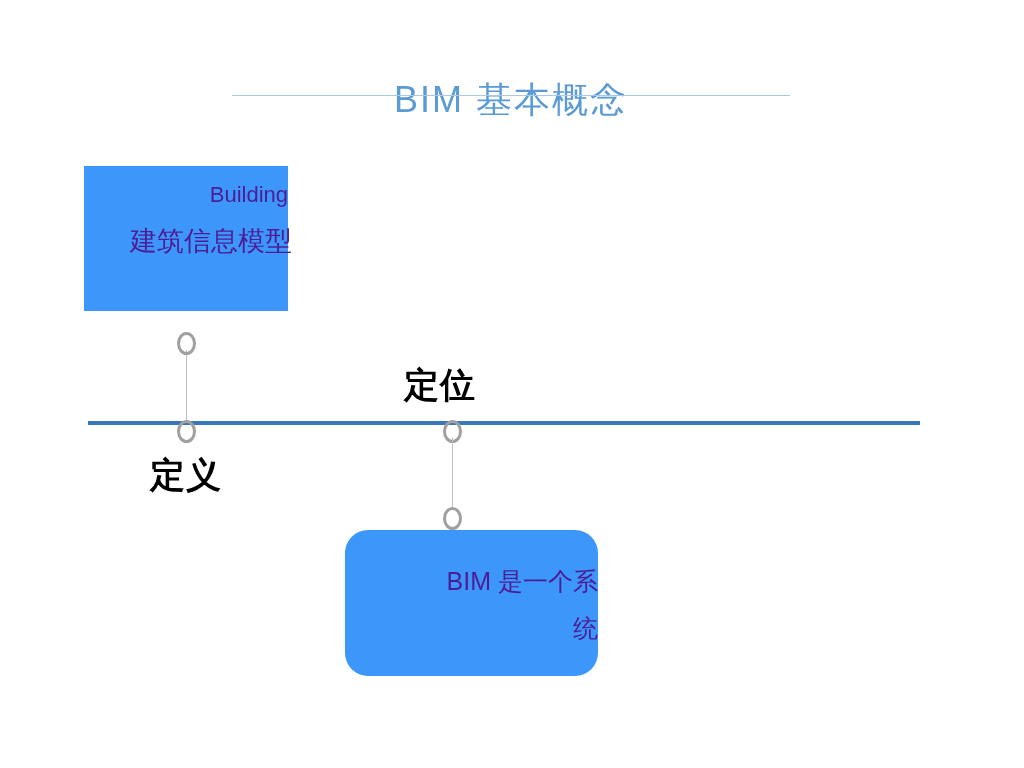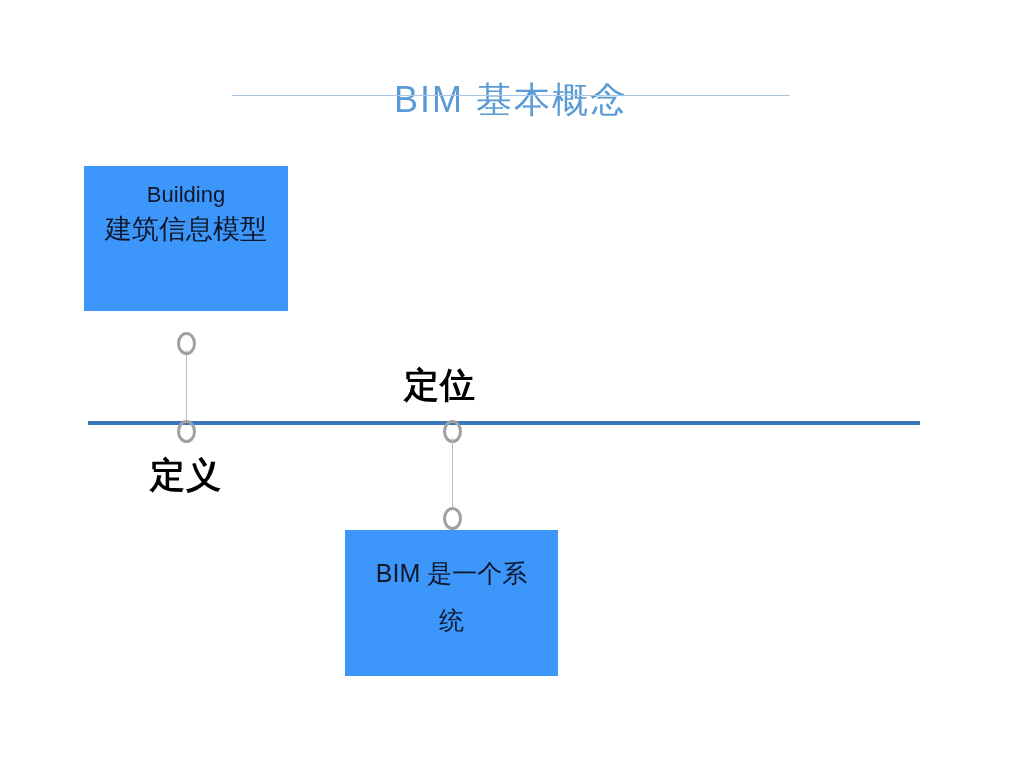--- a/index.html
+++ b/index.html
@@ -88,53 +88,55 @@
     letter-spacing: 1px;
   }
   .label-definition { left: 150px; top: 452px; }
   .label-position   { left: 404px; top: 362px; }
 
   
   .callout {
     position: absolute;
     background: #3d96fa;
     box-sizing: border-box;
-    color: #0f172a;
-    text-align: center;
+    color: #4c1d95;
+    text-align: right;
   }
   .callout-definition {
     left: 84px;
     top: 166px;
     width: 204px;
     height: 145px;
     padding-top: 12px;
   }
   .callout-position {
     left: 345px;
     top: 530px;
-    width: 213px;
+    width: 253px;
     height: 146px;
-    padding-top: 20px;
+    padding-top: 28px;
+    border-radius: 23px;
   }
 
   .callout-line {
     display: block;
     white-space: nowrap;
   }
   
   .callout-definition .line-latin {
     font-size: 22px;
     line-height: 34px;
   }
   
   .callout-definition .line-cjk {
     font-size: 27px;
     line-height: 34px;
     margin-left: -4px;
     margin-right: -4px;
+    margin-top: 12px;
   }
 
   .callout-position .line-cjk {
     font-size: 25px;
     line-height: 47px;
   }
 </style>
 </head>
 <body>
 

